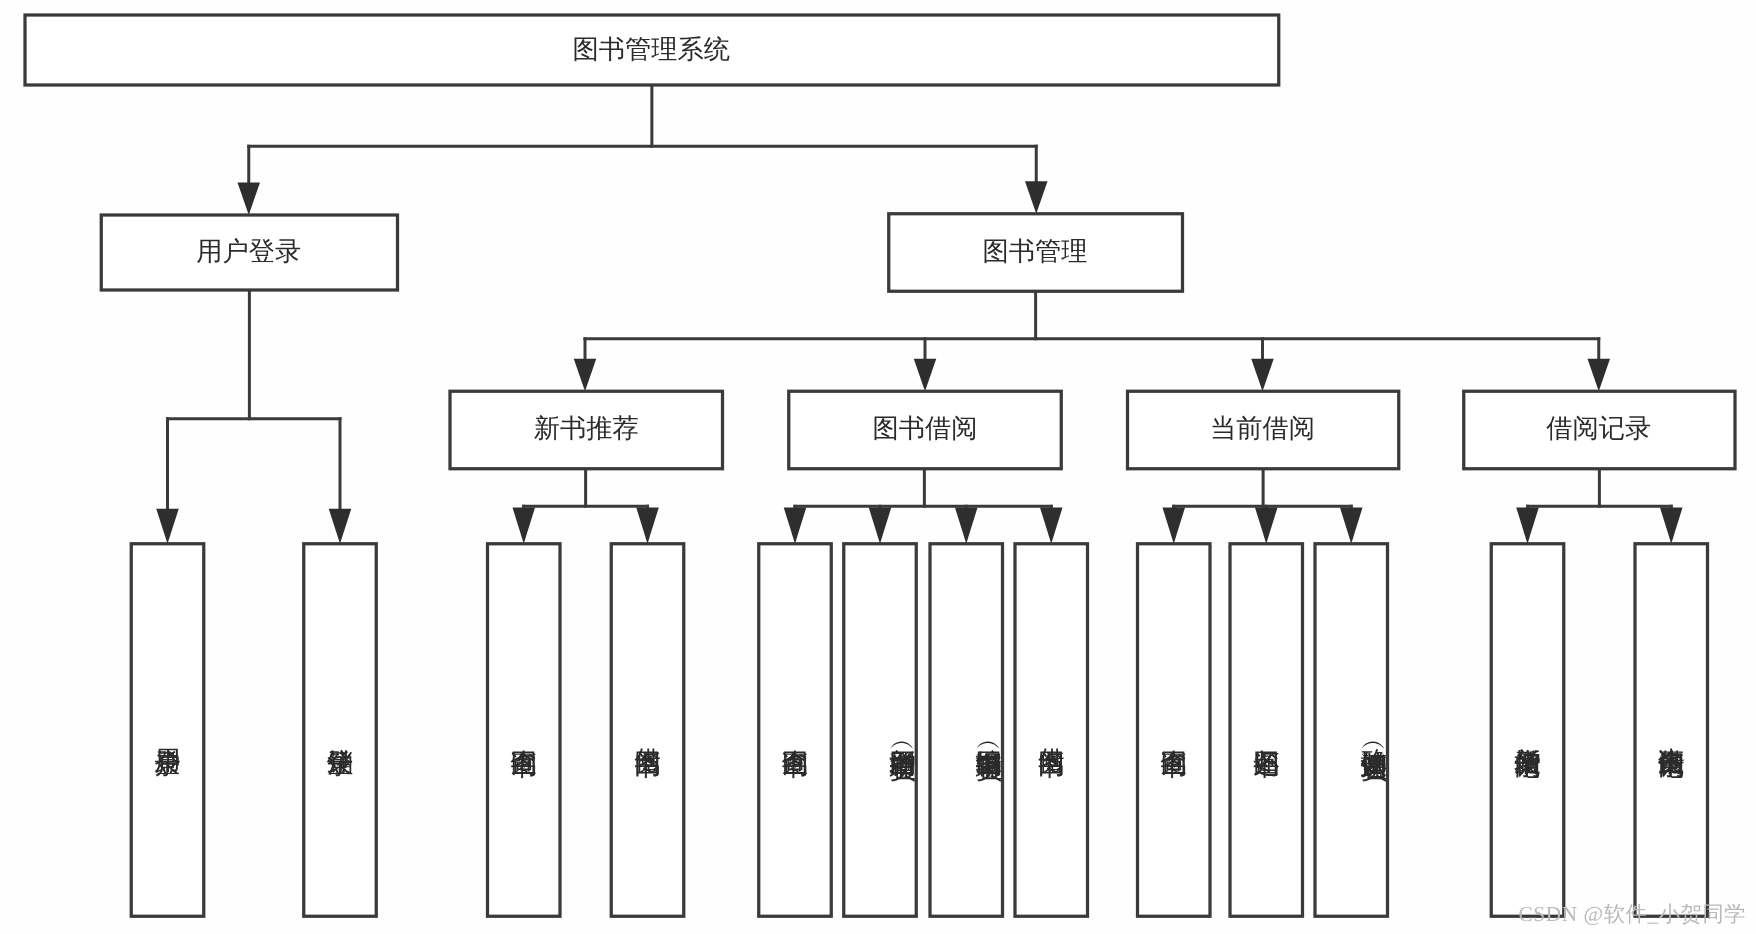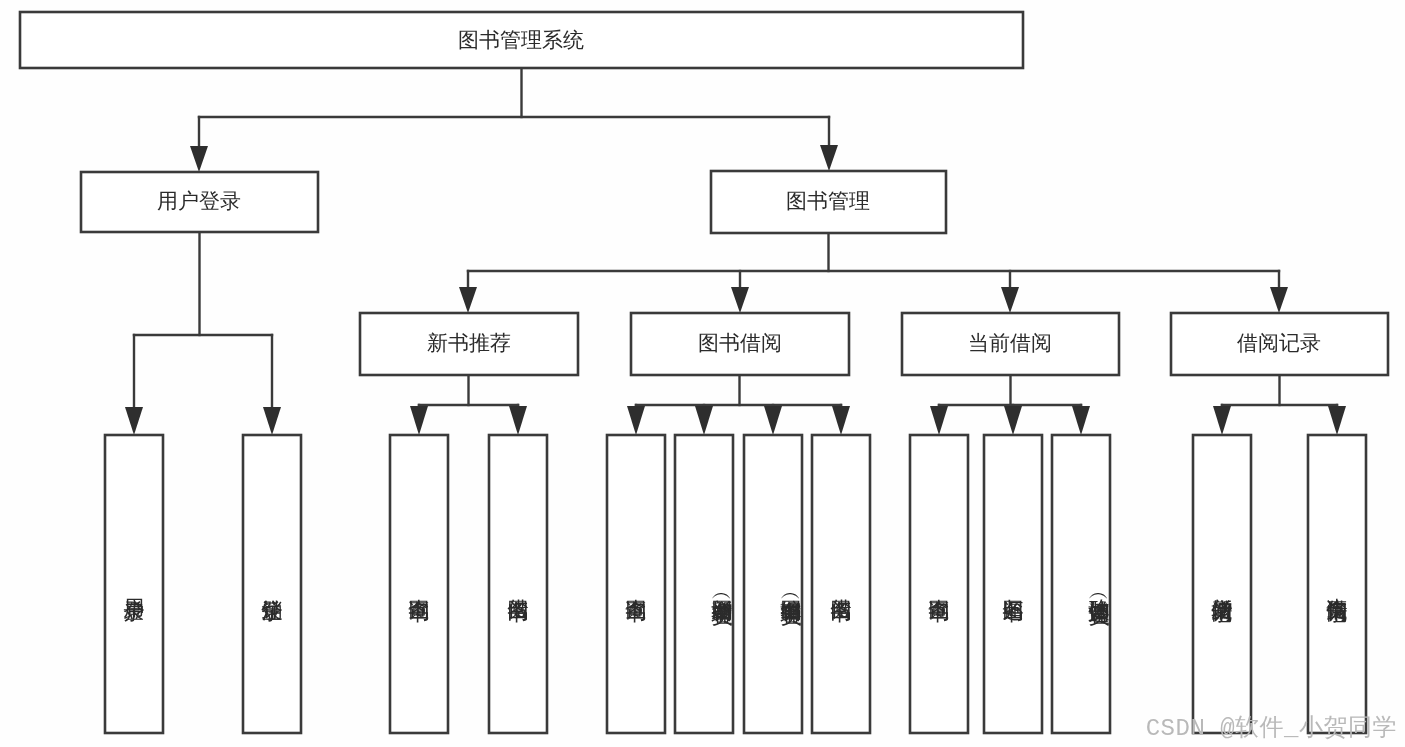--- a/index.html
+++ b/index.html
@@ -68,22 +68,22 @@
     display: flex;
     align-items: center;
     justify-content: center;
     white-space: nowrap;
     pointer-events: none;
   }
   .watermark {
     position: absolute;
     right: 8px;
     bottom: 4px;
-    font-family: Liberation Mono, monospace;
-    font-size: 24px;
+    font-family: Liberation Serif, serif;
+    font-size: 17px;
     color: #b9b9b9;
     letter-spacing: 0.5px;
     white-space: nowrap;
   }
 </style>
 </head>
 <body>
 
 <div id="diagram-root">
 

